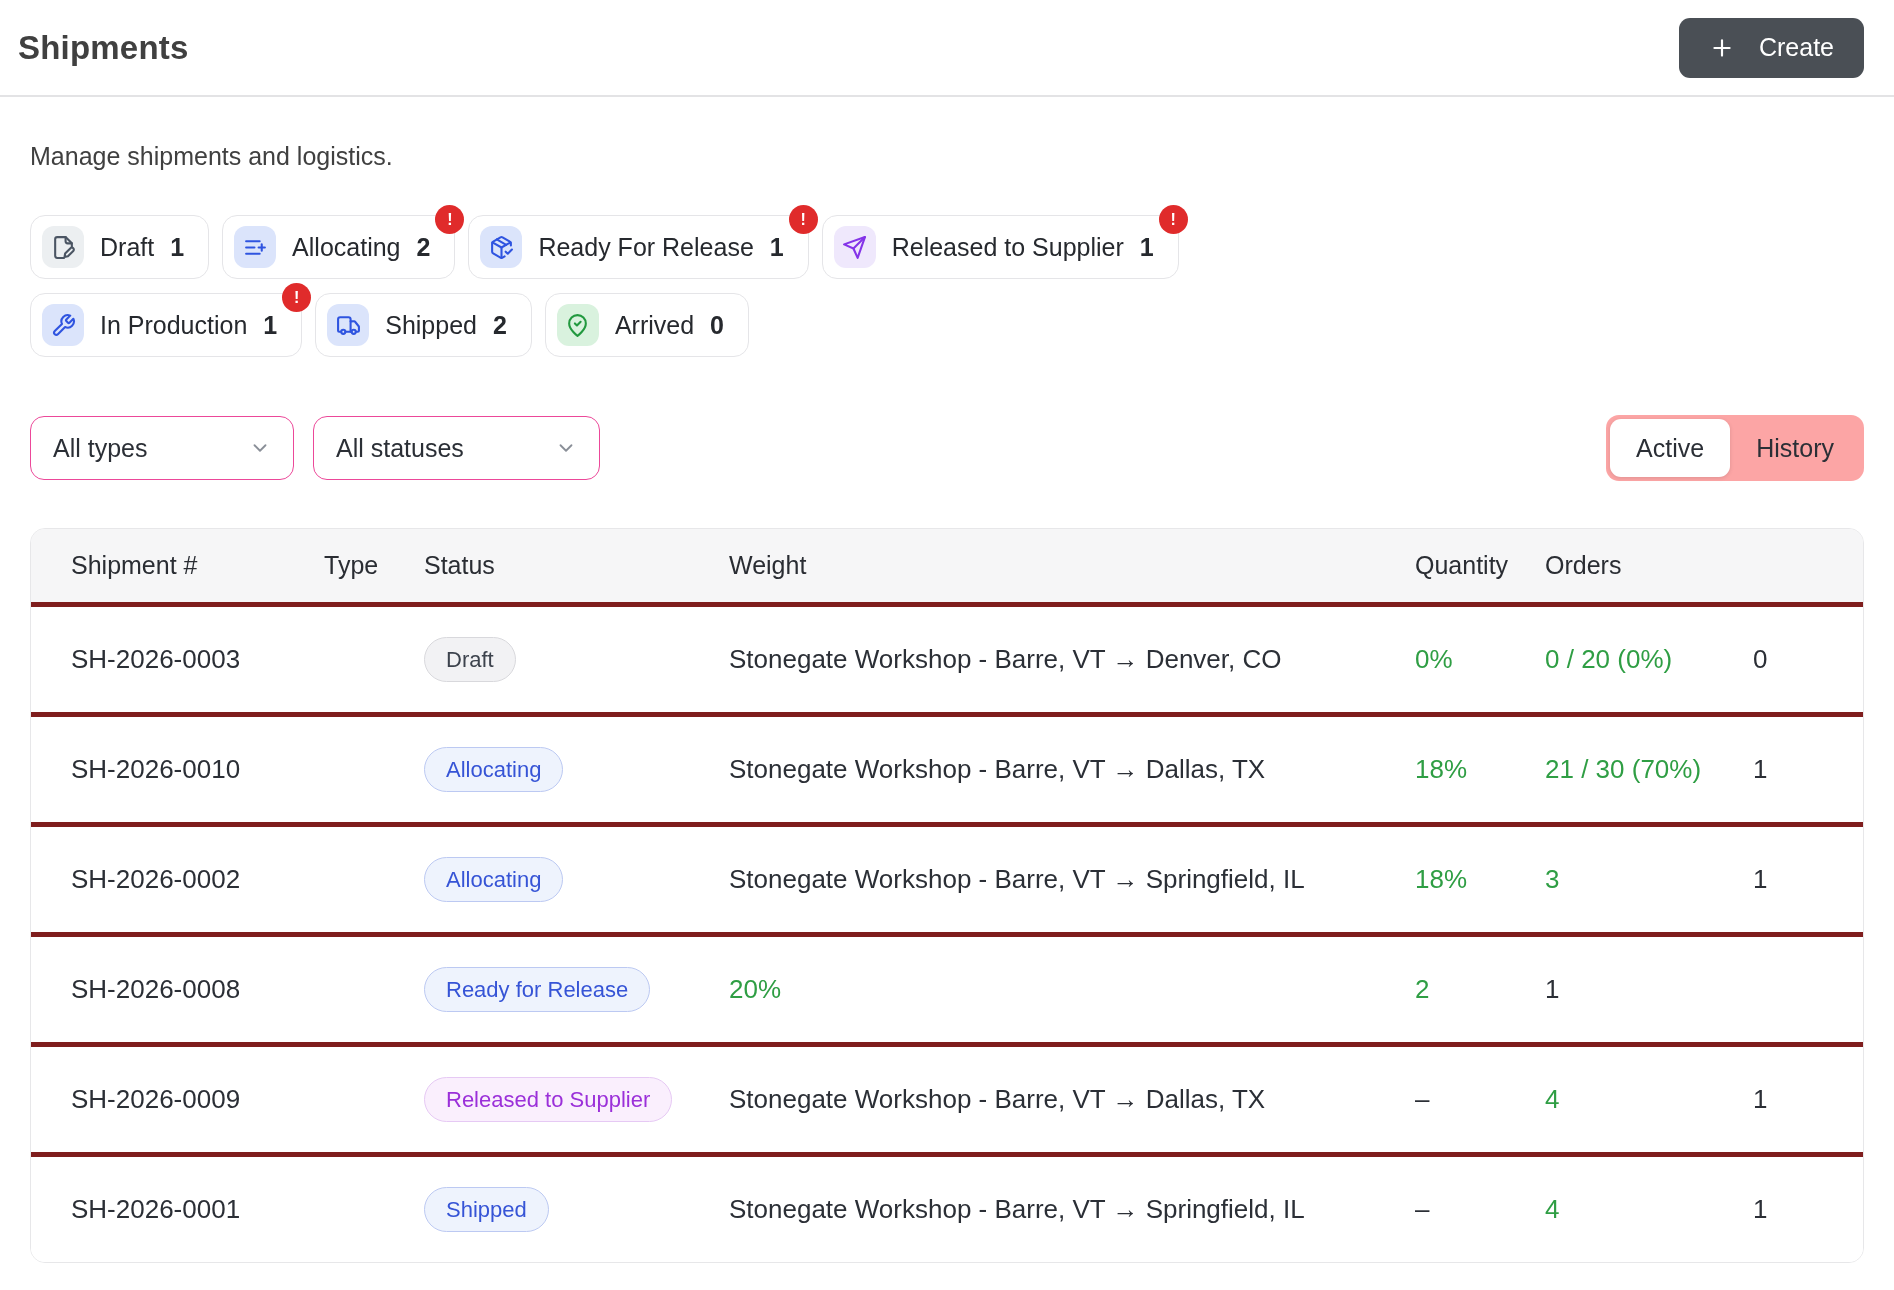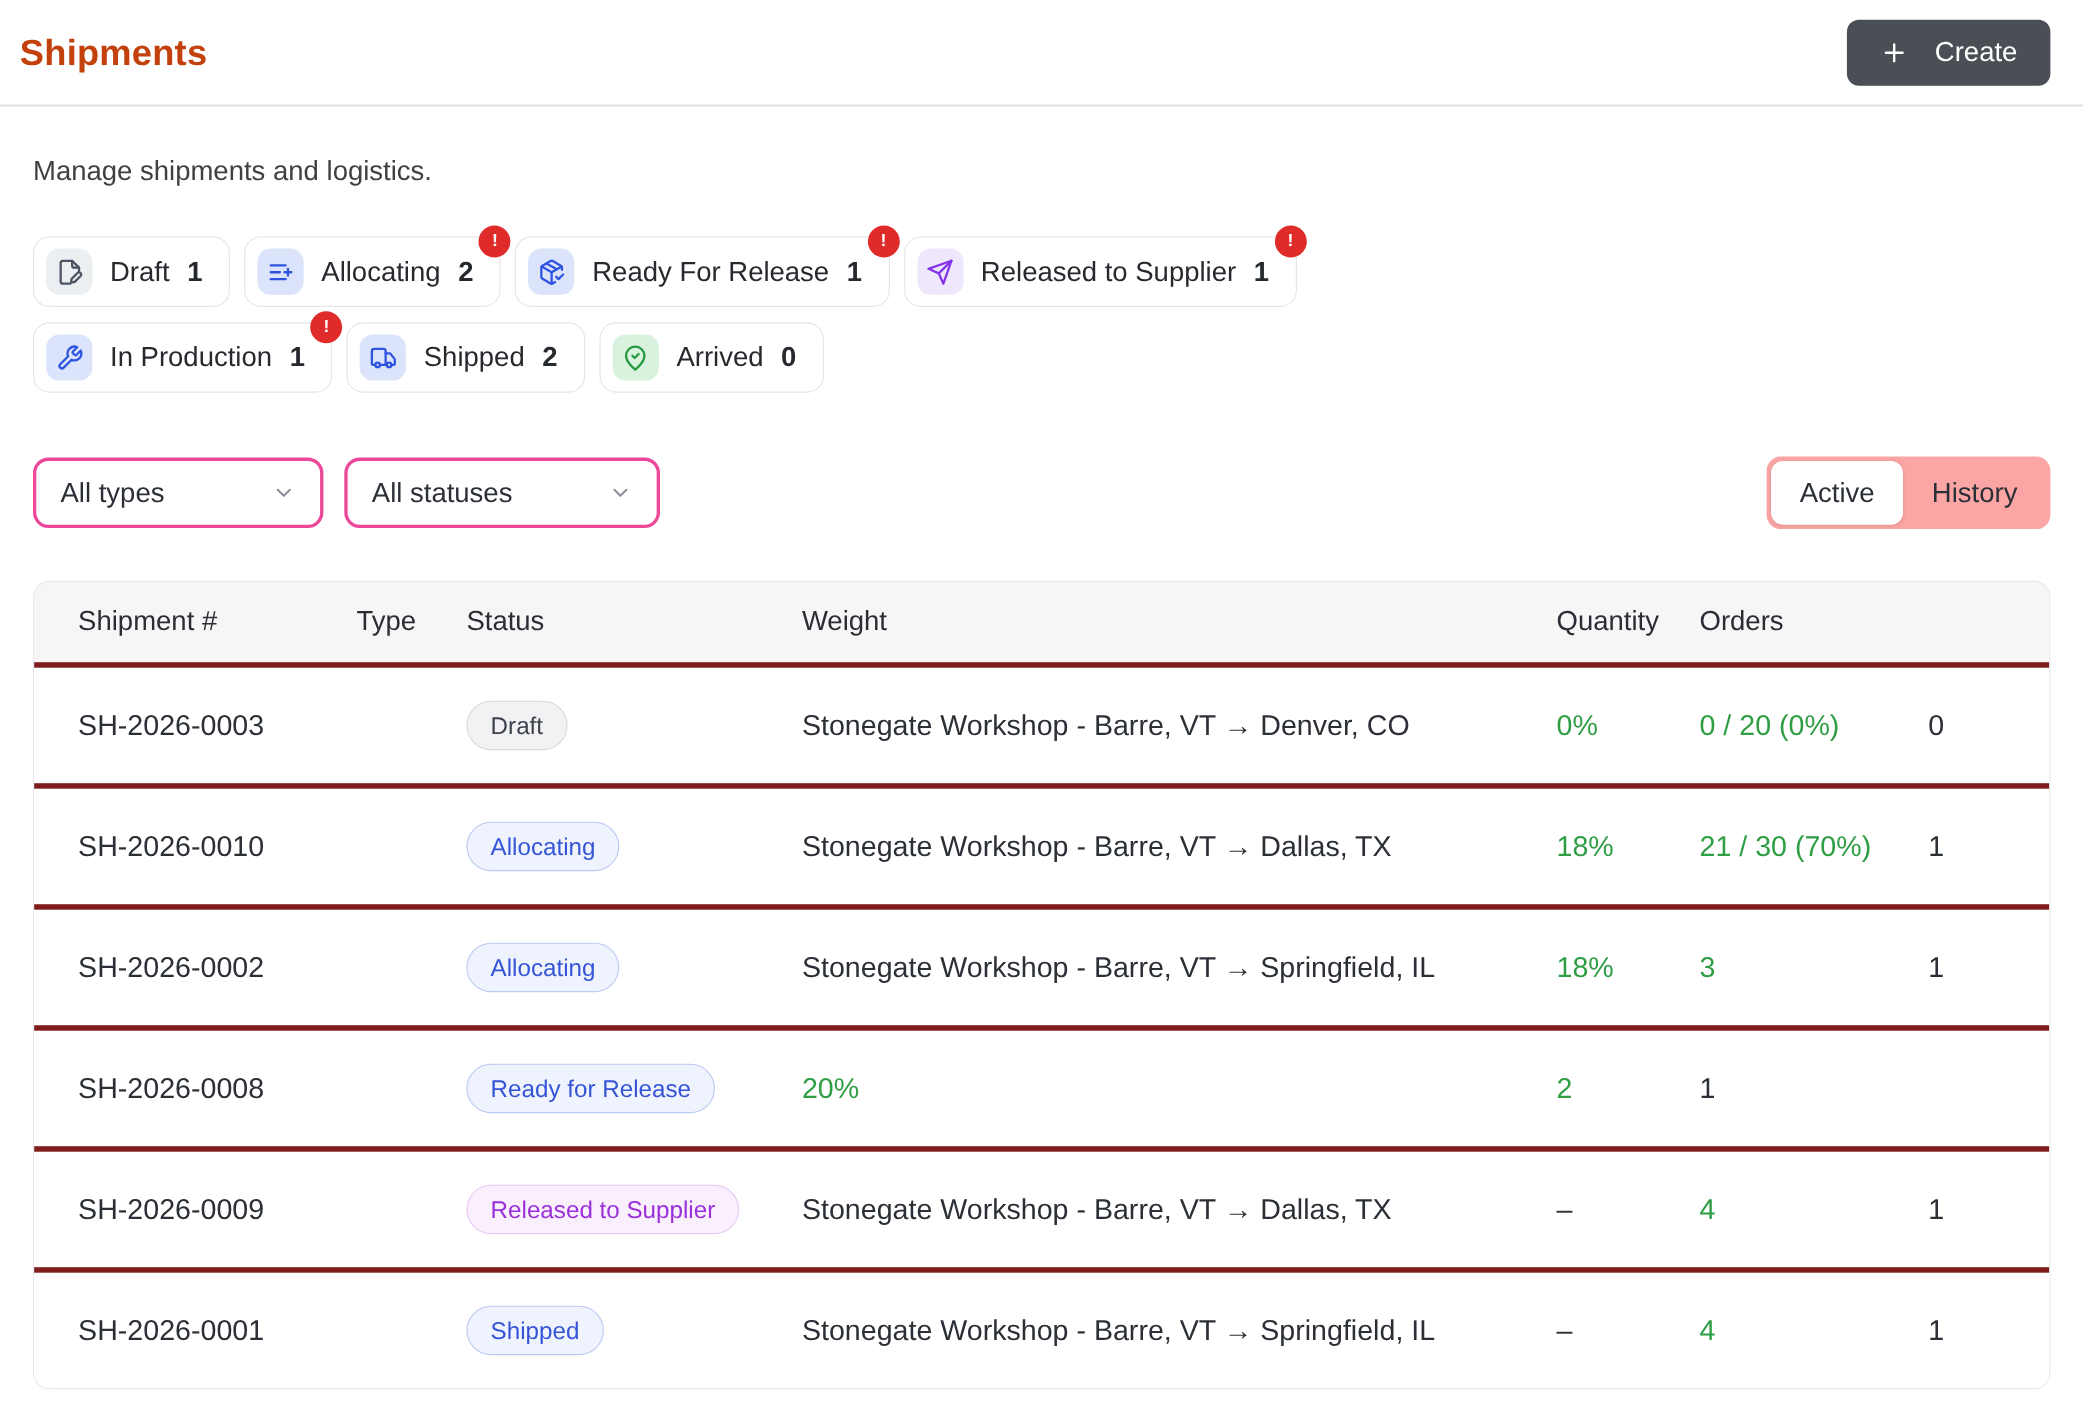--- a/index.html
+++ b/index.html
@@ -10,21 +10,21 @@
     --purple-text:#9b30d9; --purple-bg:#faeffd; --purple-border:#e6c9f4;
     --gray-text:#3d434d; --gray-bg:#f2f2f4; --gray-border:#d8d8dc;
   }
   *{box-sizing:border-box; margin:0; padding:0;}
   html,body{width:1894px; height:1290px; overflow:hidden; background:#fff;
     font-family:"Liberation Sans", sans-serif; color:#26292e;}
 
   
   .topbar{height:97px; display:flex; align-items:center; justify-content:space-between;
     padding:0 30px 0 18px; border-bottom:2px solid #e3e3e5;}
-  .page-title{font-size:33px; font-weight:700; color:#c2410c; letter-spacing:.2px;}
+  .page-title{font-size:33px; font-weight:700; color:#404040; letter-spacing:.2px;}
   .create-btn{display:flex; align-items:center; gap:24px; background:var(--create-bg);
     color:#fff; border:none; border-radius:11px; height:60px; padding:0 30px;
     font-size:25px; font-family:inherit; cursor:pointer;}
   .create-btn svg{width:26px; height:26px;}
 
   
   .content{padding:0 30px;}
   .subtitle{margin-top:45px; font-size:25px; color:#404040;}
 
   
@@ -40,21 +40,21 @@
   .ic-blue{background:#dbe4fb; color:#2f54e0;}
   .ic-purple{background:#efe8fc; color:#8434e8;}
   .ic-green{background:#d9f2de; color:#22993f;}
   .alert-dot{position:absolute; top:-11px; right:-10px; width:29px; height:29px;
     border-radius:50%; background:var(--alert-red); color:#fff; font-size:16px;
     font-weight:700; display:flex; align-items:center; justify-content:center;}
 
   
   .filter-row{margin-top:58px; display:flex; align-items:center;}
   .select{display:flex; align-items:center; justify-content:space-between; height:64px;
-    border:3px solid #ec4899; border-radius:14px; padding:0 22px; font-size:25px;
+    border:1px solid #ec4899; border-radius:14px; padding:0 22px; font-size:25px;
     color:#2b2f36; background:#fff; cursor:pointer;}
   .select.types{width:264px; margin-right:19px;}
   .select.statuses{width:287px;}
   .select svg{width:22px; height:22px; color:#8a8f98;}
   .spacer{flex:1;}
   .seg-toggle{display:flex; align-items:center; background:#fca5a5; border-radius:13px;
     padding:4px; height:66px;}
   .seg-opt{height:58px; display:flex; align-items:center; padding:0 26px; font-size:25px;
     color:#2b2f36; border-radius:11px; cursor:pointer;}
   .seg-opt.selected{background:#fff; box-shadow:0 1px 4px rgba(0,0,0,.12);}

